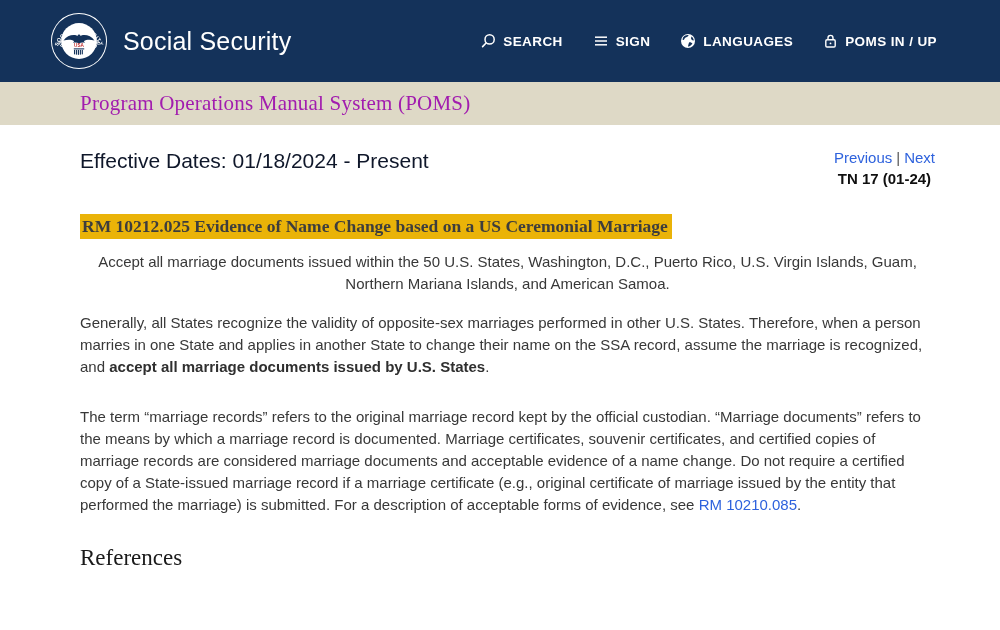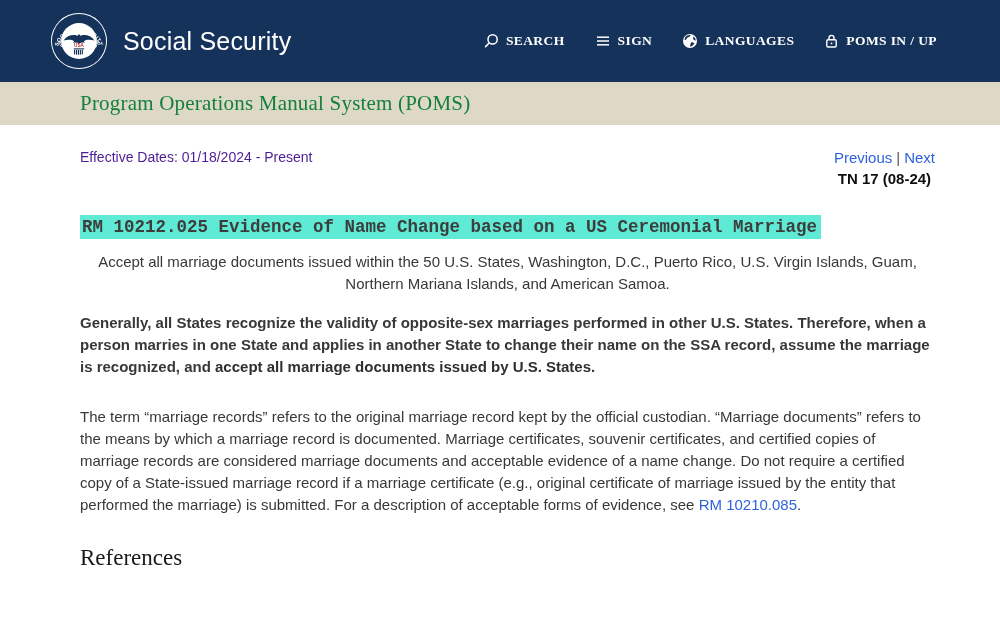--- a/index.html
+++ b/index.html
@@ -5,51 +5,51 @@
   * { margin:0; padding:0; box-sizing:border-box; }
   html,body { width:1000px; height:630px; background:#fff; overflow:hidden;
     font-family:"Liberation Sans", sans-serif; }
 
   
   .topbar { height:82px; background:#14325a; display:flex; align-items:center;
     padding:0 63px 0 50px; }
   .seal { width:58px; height:58px; flex:0 0 auto; }
   .brand { color:#fff; font-size:25px; font-weight:400; letter-spacing:.2px;
     margin-left:15px; }
-  .topnav { margin-left:auto; display:flex; align-items:center; gap:30px;font-family:Liberation Serif, serif; }
+  .topnav { margin-left:auto; display:flex; align-items:center; gap:30px; }
   .navitem { display:flex; align-items:center; gap:7px; color:#fff;
     font-size:13.5px; font-weight:600; letter-spacing:.4px; cursor:pointer;
     white-space:nowrap; }
   .navitem svg { display:block; }
 
   
   .banner { height:43px; background:#ded9c6; display:flex; align-items:center;
     padding-left:80px; }
   .banner-title { font-family:"Liberation Serif", serif; font-size:21px;
-    color:#15803d; letter-spacing:.2px; }
+    color:#a21caf; letter-spacing:.2px; }
 
   
   .main { padding:0 65px 0 80px; }
   .meta-row { margin-top:24px; display:flex; justify-content:space-between;
     align-items:flex-start; }
-  .eff-dates { font-size:14px; color:#4c1d95; }
+  .eff-dates { font-size:21px; color:#0f172a; }
   .meta-right { text-align:center; }
   .pn-line { font-size:15px; color:#444; }
   .pn-line a { color:#2e62dd; text-decoration:none; cursor:pointer; }
   .pn-sep { color:#555; margin:0 4px; }
   .tn { font-size:15px; font-weight:bold; color:#0f0f0f; margin-top:4px; }
 
   .sec-heading { margin-top:16px; }
-  .sec-heading span { display:inline-block; background:#5eead4;
-    font-family:Liberation Mono, monospace; font-size:17.5px; color:#3d3d3d;
+  .sec-heading span { display:inline-block; background:#eab308;
+    font-family:Liberation Serif, serif; font-size:17.5px; color:#3d3d3d;
     padding:2px 4px 2px 2px; }
 
   .para { font-size:15px; line-height:22px; color:#383838; }
   .p1 { margin-top:11px;text-align:center; }
-  .p2 { margin-top:17px;font-weight:bold; }
+  .p2 { margin-top:17px; }
   .p3 { margin-top:28px; }
   .para b { color:#2f2f2f; }
   .para a, .ref-list a { color:#2e62dd; text-decoration:none; cursor:pointer; }
 
   .refs-heading { margin-top:29px; font-family:"Liberation Serif", serif;
     font-size:23px; font-weight:500; color:#1a1a1a; }
 
   .ref-list { margin-top:33px; padding-left:58px; }
   .ref-list li { font-size:15px; line-height:22px; color:#383838; }
 </style>
@@ -142,21 +142,21 @@
 </div>
 
 <main class="main">
 
   <div class="meta-row">
     <div class="eff-dates">Effective Dates: 01/18/2024 - Present</div>
     <div class="meta-right">
       <div class="pn-line">
         <a>Previous</a><span class="pn-sep">|</span><a>Next</a>
       </div>
-      <div class="tn">TN 17 (08-24)</div>
+      <div class="tn">TN 17 (01-24)</div>
     </div>
   </div>
 
   <h1 class="sec-heading"><span>RM 10212.025 Evidence of Name Change based on a US Ceremonial Marriage</span></h1>
 
   <p class="para p1">Accept all marriage documents issued within the 50 U.S. States, Washington, D.C., Puerto Rico, U.S. Virgin Islands, Guam, Northern Mariana Islands, and American Samoa.</p>
 
   <p class="para p2"><span>Generally, all States recognize the validity of opposite-sex marriages performed in other U.S. States. Therefore, when a person marries in one State and applies in another State to change their name on the SSA record, assume the marriage is recognized, and </span><b>accept all marriage documents issued by U.S. States</b><span>.</span></p>
 
   <p class="para p3"><span>The term “marriage records” refers to the original marriage record kept by the official custodian. “Marriage documents” refers to the means by which a marriage record is documented. Marriage certificates, souvenir certificates, and certified copies of marriage records are considered marriage documents and acceptable evidence of a name change. Do not require a certified copy of a State-issued marriage record if a marriage certificate (e.g., original certificate of marriage issued by the entity that performed the marriage) is submitted. For a description of acceptable forms of evidence, see </span><a>RM 10210.085</a><span>.</span></p>

